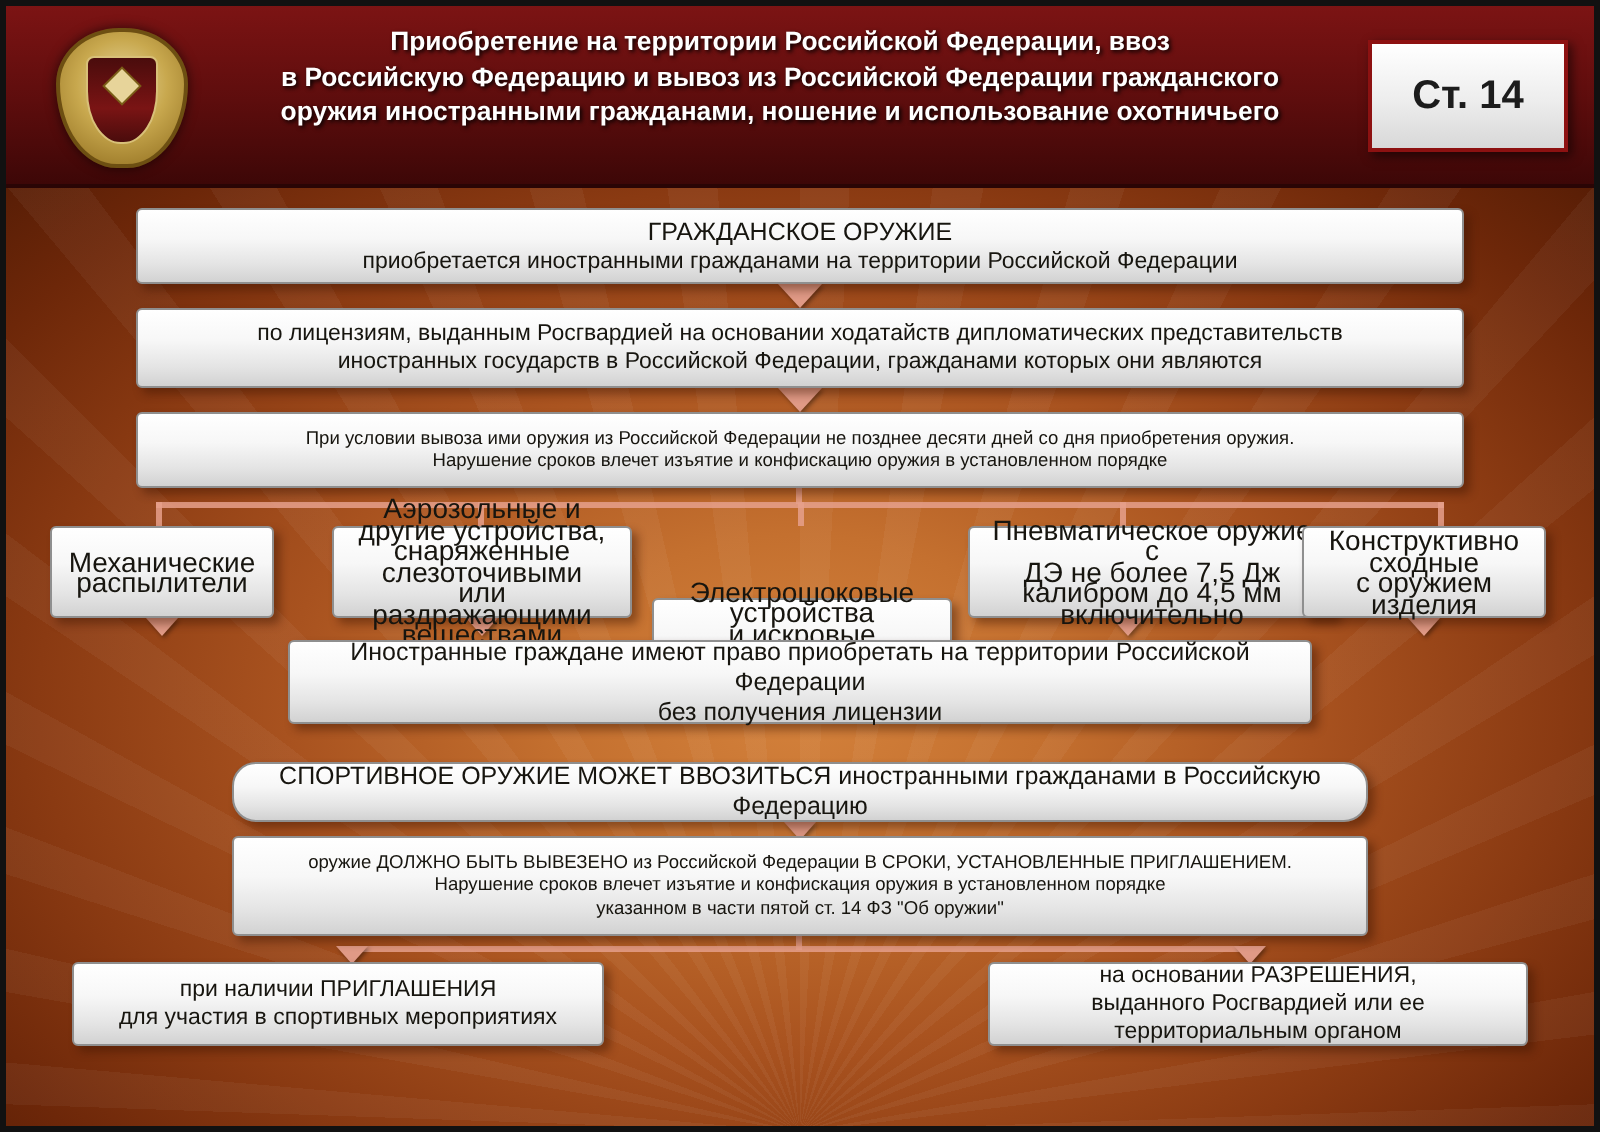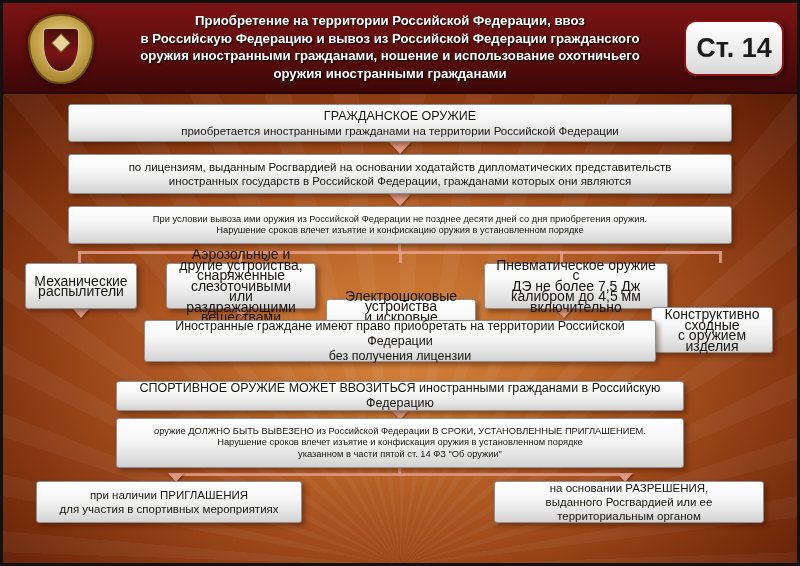--- a/index.html
+++ b/index.html
@@ -87,27 +87,27 @@
     font-size: 13.2px;
     line-height: 17.5px;
     text-shadow: 1px 1px 2px #000;
   }
   .art-badge {
     position: absolute;
     right: 16px; top: 20px;
     width: 96px; height: 52px;
     background: linear-gradient(180deg, #ffffff 0%, #ededed 55%, #d8d8d8 100%);
     border: 2px solid #8d1111;
-    border-radius: 12px;
+    border-radius: 0;
     box-shadow: 2px 2px 5px rgba(0,0,0,0.55);
     display: flex;
     align-items: center;
     justify-content: center;
     color: #1c1c1c;
-    font-size: 27px;
+    font-size: 20px;
     font-weight: bold;
   }
 
   
   .box {
     position: absolute;
     box-sizing: border-box;
     background: linear-gradient(180deg, #ffffff 0%, #f7f7f7 40%, #e4e4e4 75%, #d2d2d2 100%);
     border: 1px solid #8f8f8f;
     border-radius: 3px;
@@ -157,21 +157,20 @@
 <div class="slide">
 
   <div class="header">
     <div class="emblem">
       <div class="shield"></div>
     </div>
     <div class="header-title">
       <span>Приобретение на территории Российской Федерации, ввоз</span><br>
       <span>в Российскую Федерацию и вывоз из Российской Федерации гражданского</span><br>
       <span>оружия иностранными гражданами, ношение и использование охотничьего</span><br>
-      <span>оружия иностранными гражданами</span>
     </div>
     <div class="art-badge">Ст. 14</div>
   </div>
 
   <div class="box" style="left:68px; top:104px; width:664px; height:38px;">
     <span class="l1 t-main">ГРАЖДАНСКОЕ ОРУЖИЕ</span>
     <span class="l2 t-mid">приобретается  иностранными гражданами на территории Российской Федерации</span>
   </div>
   <div class="arrow-down" style="left:389px; top:142px;"></div>
 
@@ -206,37 +205,37 @@
   <div class="box" style="left:326px; top:263px; width:150px; height:46px;margin-top:36px;">
     <span class="l1 t-tiny">Электрошоковые устройства</span>
     <span class="l2 t-tiny">и искровые разрядники</span>
     <span class="l3 t-tiny">отечественного производства</span>
   </div>
   <div class="box" style="left:484px; top:263px; width:184px; height:46px;">
     <span class="l1 t-tiny">Пневматическое оружие с</span>
     <span class="l2 t-tiny">ДЭ не более 7,5 Дж</span>
     <span class="l3 t-tiny">калибром до 4,5 мм включительно</span>
   </div>
-  <div class="box" style="left:651px; top:263px; width:122px; height:46px;margin-top:44px;">
+  <div class="box" style="left:651px; top:263px; width:122px; height:46px;">
     <span class="l1 t-tiny">Конструктивно сходные</span>
     <span class="l2 t-tiny">с оружием изделия</span>
   </div>
 
   <div class="arrow-down arrow-small" style="left:73px; top:309px;"></div>
   <div class="arrow-down arrow-small" style="left:233px; top:309px;"></div>
   <div class="arrow-down arrow-small" style="left:393px; top:309px;"></div>
   <div class="arrow-down arrow-small" style="left:556px; top:309px;"></div>
   <div class="arrow-down arrow-small" style="left:704px; top:309px;"></div>
 
   <div class="box" style="left:144px; top:320px; width:512px; height:42px;">
     <span class="l1 t-main">Иностранные граждане имеют право приобретать на территории Российской Федерации</span>
     <span class="l2 t-main">без получения лицензии</span>
   </div>
 
-  <div class="box" style="left:116px; top:381px; width:568px; height:30px;">
+  <div class="box" style="left:116px; top:381px; width:568px; height:30px;border-radius:12px;">
     <span class="l1 t-main">СПОРТИВНОЕ ОРУЖИЕ  МОЖЕТ ВВОЗИТЬСЯ иностранными гражданами в Российскую Федерацию</span>
   </div>
   <div class="arrow-down arrow-small" style="left:392px; top:411px;"></div>
 
   <div class="box" style="left:116px; top:418px; width:568px; height:50px;">
     <span class="l1 t-small">оружие ДОЛЖНО БЫТЬ ВЫВЕЗЕНО из Российской Федерации  В СРОКИ, УСТАНОВЛЕННЫЕ ПРИГЛАШЕНИЕМ.</span>
     <span class="l2 t-small">Нарушение сроков влечет изъятие и конфискация оружия в установленном порядке</span>
     <span class="l3 t-small">указанном в части пятой ст. 14 ФЗ "Об оружии"</span>
   </div>
 

